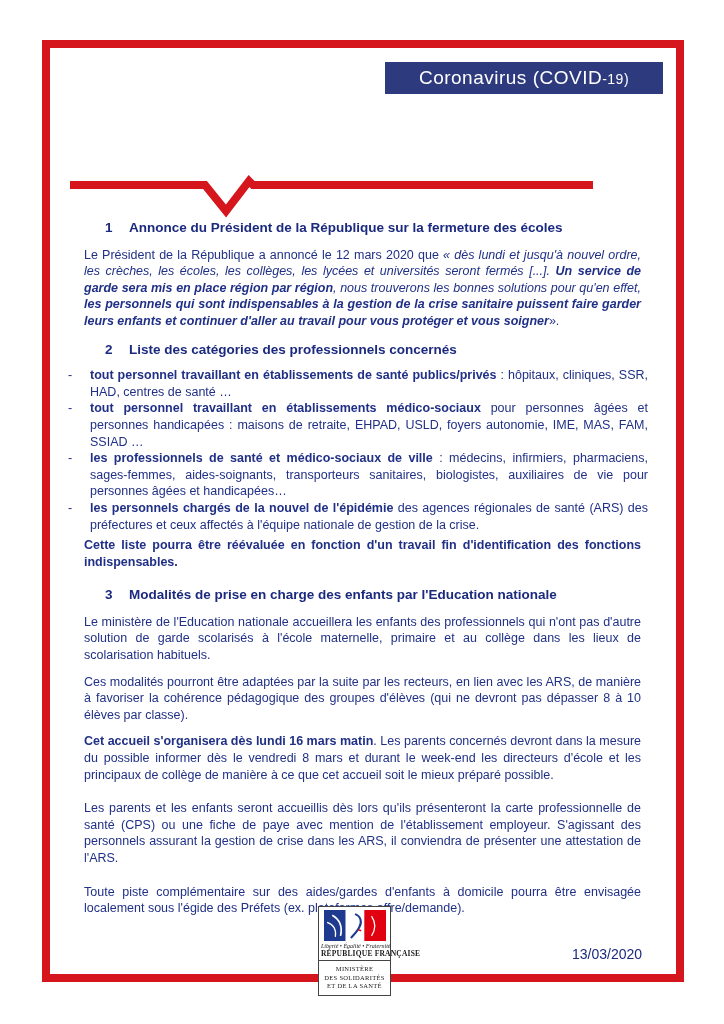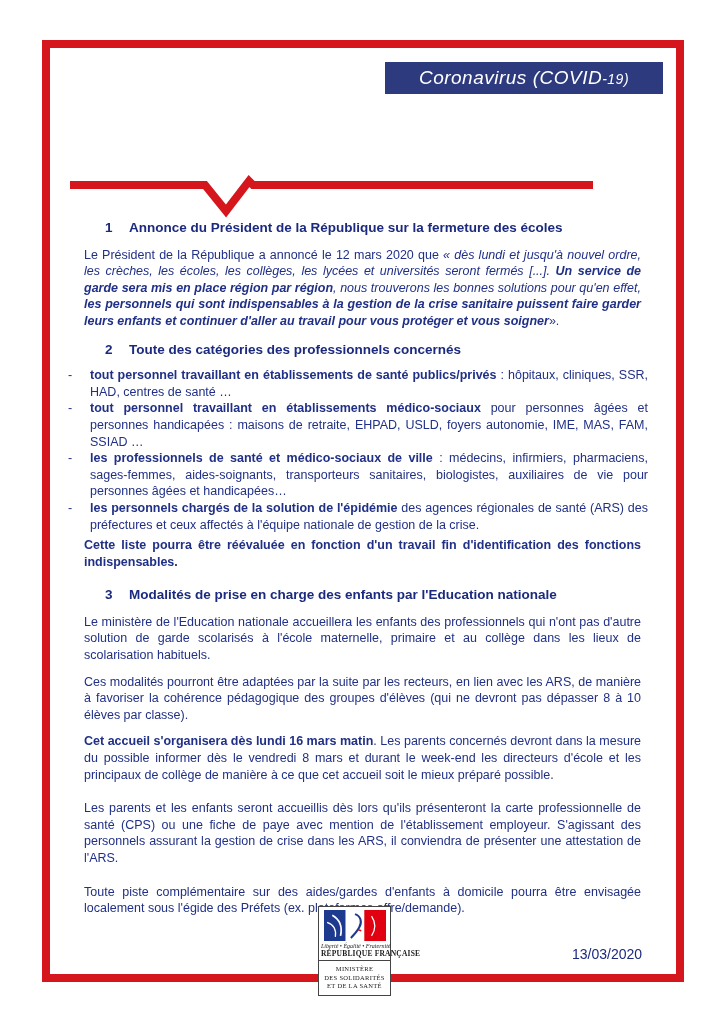--- a/index.html
+++ b/index.html
@@ -12,21 +12,21 @@
     position:relative;width:724px;height:1024px;background:#fff;overflow:hidden;
     font-family:"Liberation Sans", sans-serif;color:var(--body);
   }
   .frame{
     position:absolute;left:42px;top:40px;width:642px;height:942px;
     border:8px solid var(--red);background:transparent;
   }
   .badge{
     position:absolute;left:385px;top:62px;width:278px;height:32px;
     background:var(--badge);color:#fff;display:flex;align-items:center;justify-content:center;
-    font-size:19px;letter-spacing:0.5px;font-style:italic;
+    font-size:19px;letter-spacing:0.5px;
   }
   .badge .small{font-size:14px;margin-top:2px;}
   .title{
     position:absolute;left:88px;top:116px;width:552px;
     color:var(--red);font-weight:700;font-size:15.5px;line-height:29px;
     font-variant:small-caps;letter-spacing:0.4px;
   }
   .divider{position:absolute;left:42px;top:168px;width:620px;height:52px;}
   .doc{
     position:absolute;left:84px;top:220px;width:557px;
@@ -81,39 +81,39 @@
   <div class="doc">
 
     <div class="sec">
       <span class="num">1</span>
       <span class="stext">Annonce du Président de la République sur la fermeture des écoles</span>
     </div>
     <p class="p"><span>Le Président de la République a annoncé le 12 mars 2020 que </span><span class="i">« dès lundi et jusqu'à nouvel ordre, les crèches, les écoles, les collèges, les lycées et universités seront fermés [...]. </span><span class="bi">Un service de garde sera mis en place région par région</span><span class="i">, nous trouverons les bonnes solutions pour qu'en effet, </span><span class="bi">les personnels qui sont indispensables à la gestion de la crise sanitaire puissent faire garder leurs enfants et continuer d'aller au travail pour vous protéger et vous soigner</span><span>».</span></p>
 
     <div class="sec m-sec">
       <span class="num">2</span>
-      <span class="stext">Toute des catégories des professionnels concernés</span>
+      <span class="stext">Liste des catégories des professionnels concernés</span>
     </div>
 
     <div class="bullets">
       <div class="bullet">
         <span class="dash">-</span>
         <span class="btext"><span class="b">tout personnel travaillant en établissements de santé publics/privés</span><span> : hôpitaux, cliniques, SSR, HAD, centres de santé …</span></span>
       </div>
       <div class="bullet">
         <span class="dash">-</span>
         <span class="btext"><span class="b">tout personnel travaillant en établissements médico-sociaux</span><span> pour personnes âgées et personnes handicapées : maisons de retraite, EHPAD, USLD, foyers autonomie, IME, MAS, FAM, SSIAD …</span></span>
       </div>
       <div class="bullet">
         <span class="dash">-</span>
         <span class="btext"><span class="b">les professionnels de santé et médico-sociaux de ville</span><span> : médecins, infirmiers, pharmaciens, sages-femmes, aides-soignants, transporteurs sanitaires, biologistes, auxiliaires de vie pour personnes âgées et handicapées…</span></span>
       </div>
       <div class="bullet">
         <span class="dash">-</span>
-        <span class="btext"><span class="b">les personnels chargés de la solution de l'épidémie</span><span> des agences régionales de santé (ARS) des préfectures et ceux affectés à l'équipe nationale de gestion de la crise.</span></span>
+        <span class="btext"><span class="b">les personnels chargés de la nouvel de l'épidémie</span><span> des agences régionales de santé (ARS) des préfectures et ceux affectés à l'équipe nationale de gestion de la crise.</span></span>
       </div>
     </div>
 
     <p class="note">Cette liste pourra être réévaluée en fonction d'un travail fin d'identification des fonctions indispensables.</p>
 
     <div class="sec gap-lg">
       <span class="num">3</span>
       <span class="stext">Modalités de prise en charge des enfants par l'Education nationale</span>
     </div>
 

